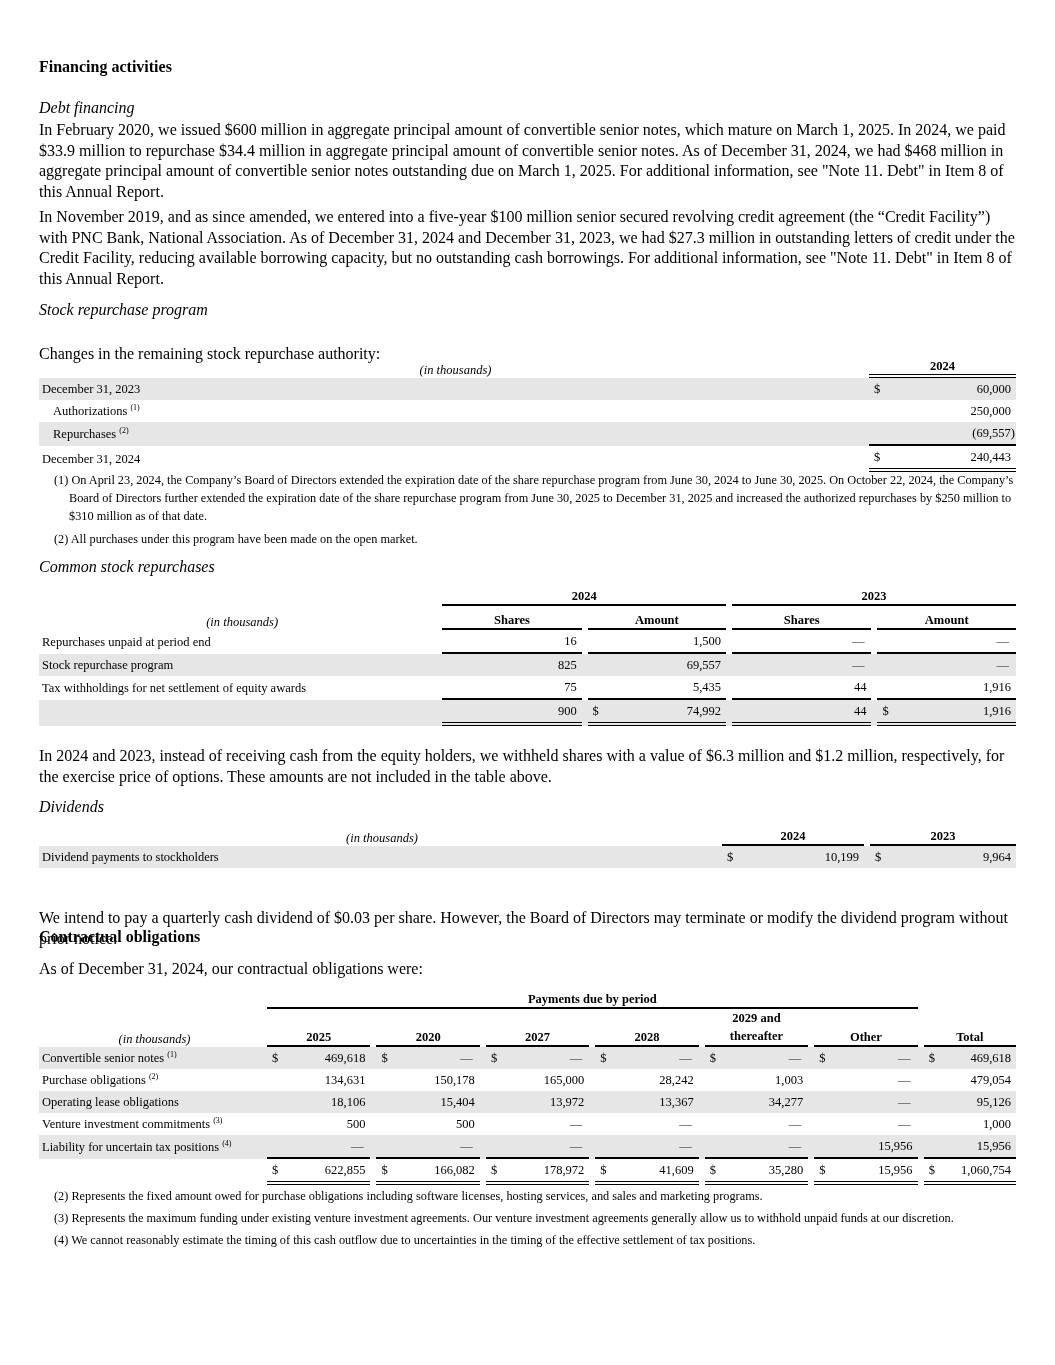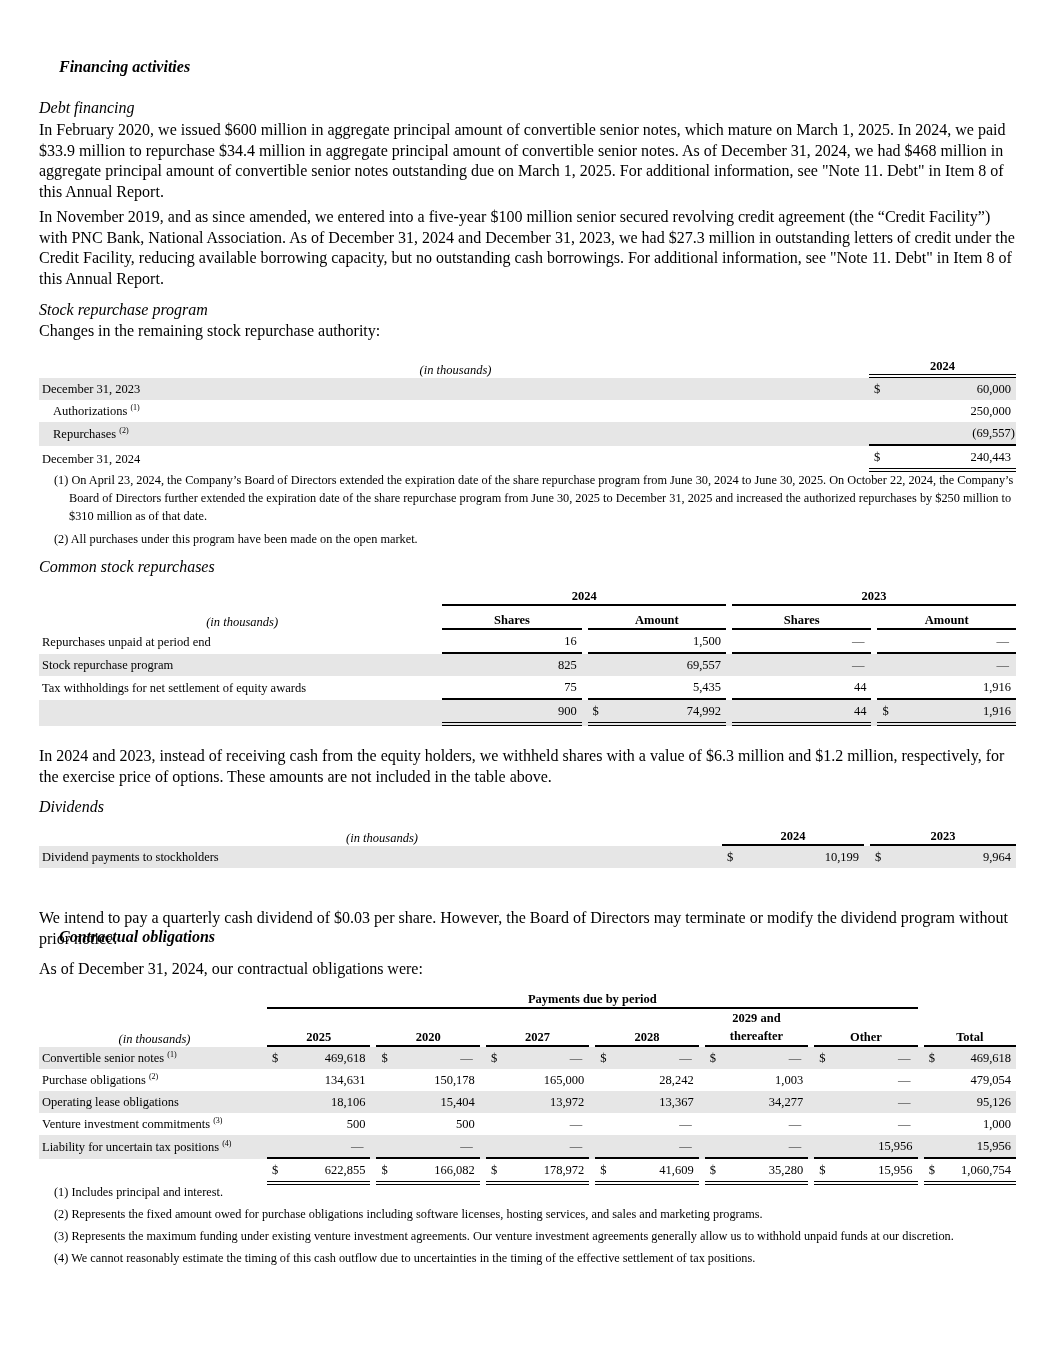--- a/index.html
+++ b/index.html
@@ -2,21 +2,21 @@
 <html><head>
 <meta charset="utf-8">
 <style>
   html, body { margin: 0; padding: 0; background: #ffffff; }
   body {
     width: 1055px; height: 1365px; position: relative; overflow: hidden;
     font-family: "Liberation Serif", "DejaVu Serif", serif; color: #000;
   }
   .page { position: absolute; left: 39px; top: 0; width: 977px; }
   .abs { position: absolute; }
-  .h-bi { font-weight: bold; font-style: italic; font-size: 16px; margin-left: 20px; }
+  .h-bi { font-weight: bold; font-size: 16px; }
   .h-i { font-style: italic; font-size: 16px; }
   .para { font-size: 16px; line-height: 20.5px; }
   .note { font-size: 12.3px; line-height: 18px; }
   .note .n { padding-left: 15px; text-indent: -15px; }
   .pagenum { font-size: 16px; text-align: center; width: 977px; }
 
   table { border-collapse: separate; border-spacing: 0; font-size: 12.5px; }
   td, th { padding: 0; height: 22px; white-space: nowrap; }
   th { font-weight: bold; font-size: 12.5px; vertical-align: bottom; }
   .unit { font-style: italic; font-weight: normal; text-align: center; padding-left: 3px; }
@@ -35,21 +35,21 @@
 <body>
 
 <div class="page">
 
   <div class="abs h-bi" style="top:58px;">Financing activities</div>
   <div class="abs h-i" style="top:99px;">Debt financing</div>
   <div class="abs para" style="top:120px;width:977px;">In February 2020, we issued $600 million in aggregate principal amount of convertible senior notes, which mature on March 1, 2025. In 2024, we paid $33.9 million to repurchase $34.4 million in aggregate principal amount of convertible senior notes. As of December 31, 2024, we had $468 million in aggregate principal amount of convertible senior notes outstanding due on March 1, 2025. For additional information, see "Note 11. Debt" in Item 8 of this Annual Report.</div>
   <div class="abs para" style="top:207px;width:977px;">In November 2019, and as since amended, we entered into a five-year $100 million senior secured revolving credit agreement (the “Credit Facility”) with PNC Bank, National Association. As of December 31, 2024 and December 31, 2023, we had $27.3 million in outstanding letters of credit under the Credit Facility, reducing available borrowing capacity, but no outstanding cash borrowings. For additional information, see "Note 11. Debt" in Item 8 of this Annual Report.</div>
 
   <div class="abs h-i" style="top:301px;">Stock repurchase program</div>
-  <div class="abs para" style="top:321px;text-align:right;">Changes in the remaining stock repurchase authority:</div>
+  <div class="abs para" style="top:344px;text-align:right;">Changes in the remaining stock repurchase authority:</div>
 
   <table class="abs" style="top:352px;width:977px;">
     <colgroup>
         <col style="width:830px">
         <col style="width:30px">
         <col style="width:117px">
       </colgroup>
     <tbody>
         <tr>
       <th class="unit">(in thousands)</th>
@@ -390,20 +390,19 @@
       <td class="dol dul">$</td>
           <td class="num dul">15,956</td>
           <td></td>
       <td class="dol dul">$</td>
           <td class="num dul">1,060,754</td>
     </tr>
   </tbody>
     </table>
 
   <div class="abs note" style="top:1183px;width:960px;left:15px;">
-    <div class="n">(1) Includes principal and interest.</div>
     <div class="n" style="margin-top:4px;">(2) Represents the fixed amount owed for purchase obligations including software licenses, hosting services, and sales and marketing programs.</div>
     <div class="n" style="margin-top:4px;">(3) Represents the maximum funding under existing venture investment agreements. Our venture investment agreements generally allow us to withhold unpaid funds at our discretion.</div>
     <div class="n" style="margin-top:4px;">(4) We cannot reasonably estimate the timing of this cash outflow due to uncertainties in the timing of the effective settlement of tax positions.</div>
   </div>
 
   <div class="abs pagenum" style="top:1388px;">31</div>
 </div>
 
 </body></html>

